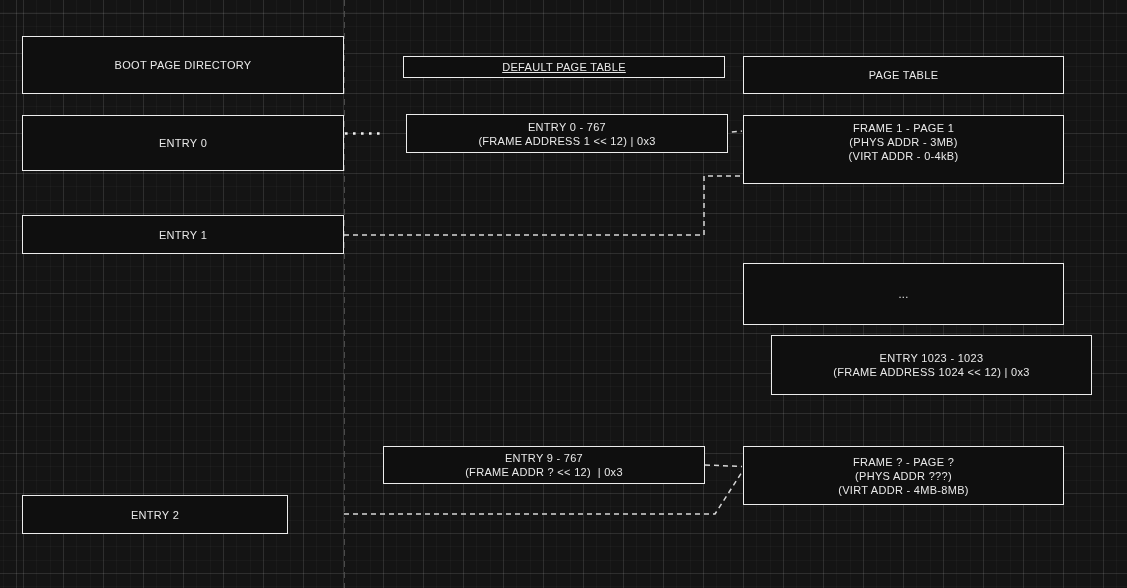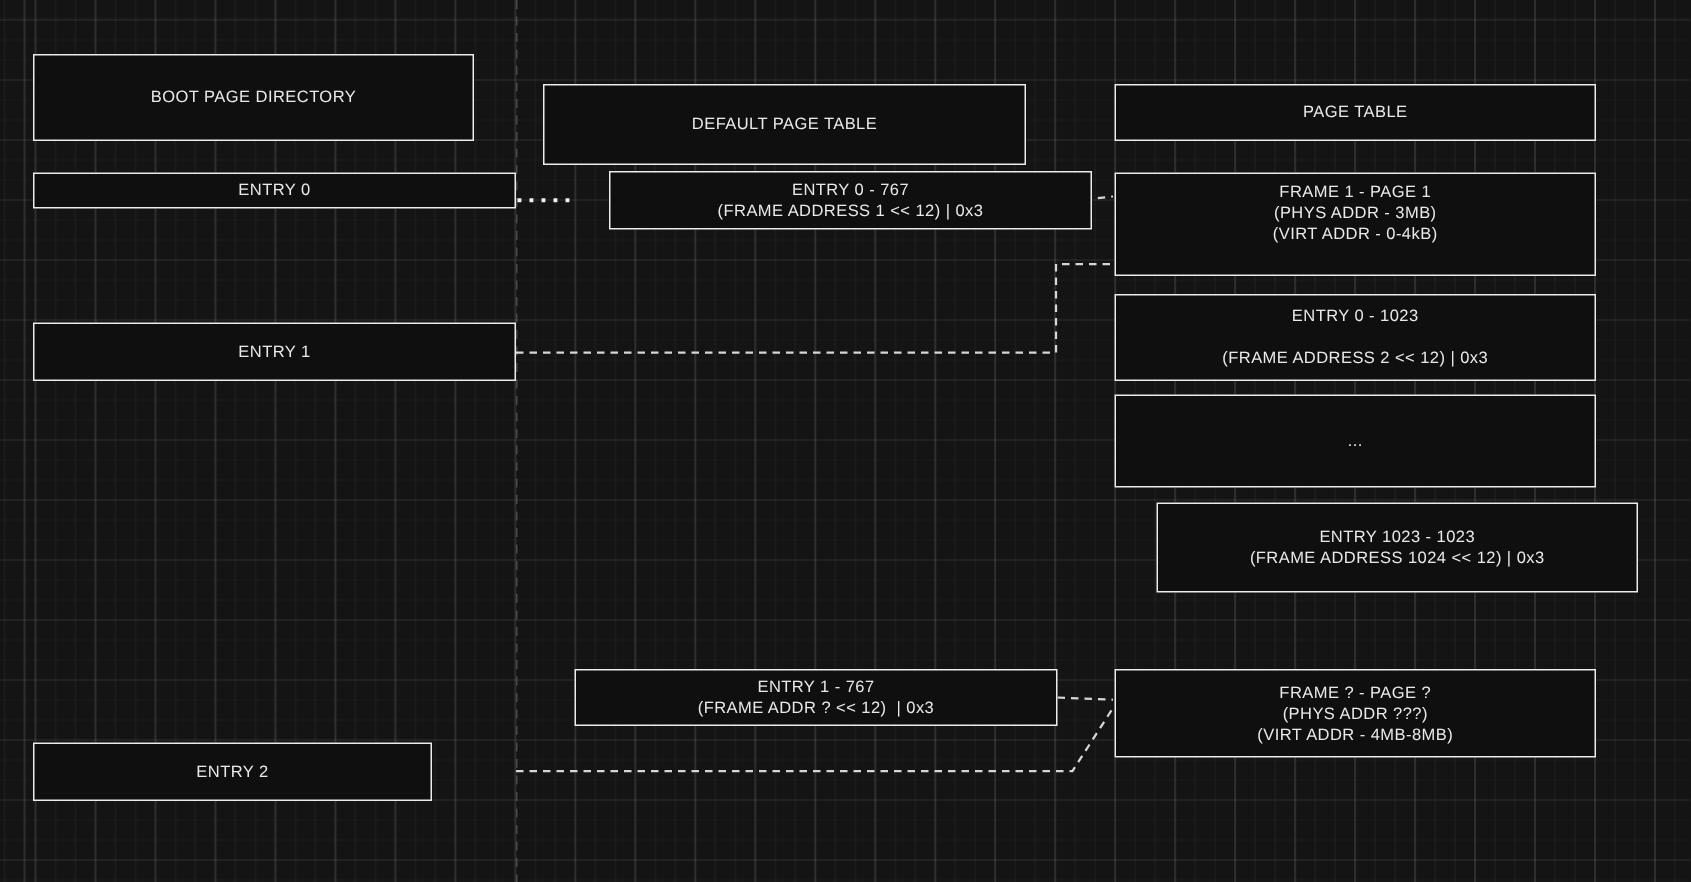--- a/index.html
+++ b/index.html
@@ -28,25 +28,25 @@
     align-items:center;
     justify-content:center;
     text-align:center;
     font-size:11px;
     line-height:14px;
     letter-spacing:0.3px;
     z-index:2;
   }
   .line{white-space:pre;}
   
-  #n-boot      {left:22px;  top:36px;  width:294px; height:58px;}
-  #n-entry0    {left:22px;  top:115px; width:322px; height:24px;}
+  #n-boot      {left:22px;  top:36px;  width:322px; height:58px;}
+  #n-entry0    {left:22px;  top:115px; width:322px; height:56px;}
   #n-entry1    {left:22px;  top:215px; width:322px; height:39px;align-items:center;}
   #n-entry2    {left:22px;  top:495px; width:266px; height:39px;}
-  #n-dheader   {left:362px; top:56px;  width:322px; height:54px;}
+  #n-dheader   {left:403px; top:56px;  width:322px; height:22px;text-decoration:underline;}
   #n-dentry0   {left:373px; top:114px; width:322px; height:39px;margin-left:33px;}
   #n-dentry1   {left:383px; top:446px; width:322px; height:38px;}
   #n-ptheader  {left:743px; top:56px;  width:321px; height:38px;}
   #n-frame1    {left:743px; top:115px; width:321px; height:69px; justify-content:flex-start; padding-top:5px;}
   #n-ptentry0  {left:743px; top:196px; width:321px; height:58px;}
   #n-ptentry0 .line:first-child{margin-bottom:14px;}
   #n-ellipsis  {left:743px; top:263px; width:321px; height:62px;}
   #n-pt1023    {left:743px; top:335px; width:321px; height:60px;margin-left:28px;}
   #n-frameq    {left:743px; top:446px; width:321px; height:59px;}
 </style>
@@ -89,38 +89,34 @@
   <div class="node" id="n-dheader">
     <div class="line">DEFAULT PAGE TABLE</div>
   </div>
 
   <div class="node" id="n-dentry0">
     <div class="line">ENTRY 0 - 767</div>
     <div class="line">(FRAME ADDRESS 1 &lt;&lt; 12) | 0x3</div>
   </div>
 
   <div class="node" id="n-dentry1">
-    <div class="line">ENTRY 1 - 767</div>
+    <div class="line">ENTRY 9 - 767</div>
     <div class="line">(FRAME ADDR ? &lt;&lt; 12)  | 0x3</div>
   </div>
 
   <div class="node" id="n-ptheader">
     <div class="line">PAGE TABLE</div>
   </div>
 
   <div class="node" id="n-frame1">
     <div class="line">FRAME 1 - PAGE 1</div>
     <div class="line">(PHYS ADDR - 3MB)</div>
     <div class="line">(VIRT ADDR - 0-4kB)</div>
   </div>
 
-  <div class="node" id="n-ptentry0">
-    <div class="line">ENTRY 0 - 1023</div>
-    <div class="line">(FRAME ADDRESS 2 &lt;&lt; 12) | 0x3</div>
-  </div>
 
   <div class="node" id="n-ellipsis">
     <div class="line">...</div>
   </div>
 
   <div class="node" id="n-pt1023">
     <div class="line">ENTRY 1023 - 1023</div>
     <div class="line">(FRAME ADDRESS 1024 &lt;&lt; 12) | 0x3</div>
   </div>
 

